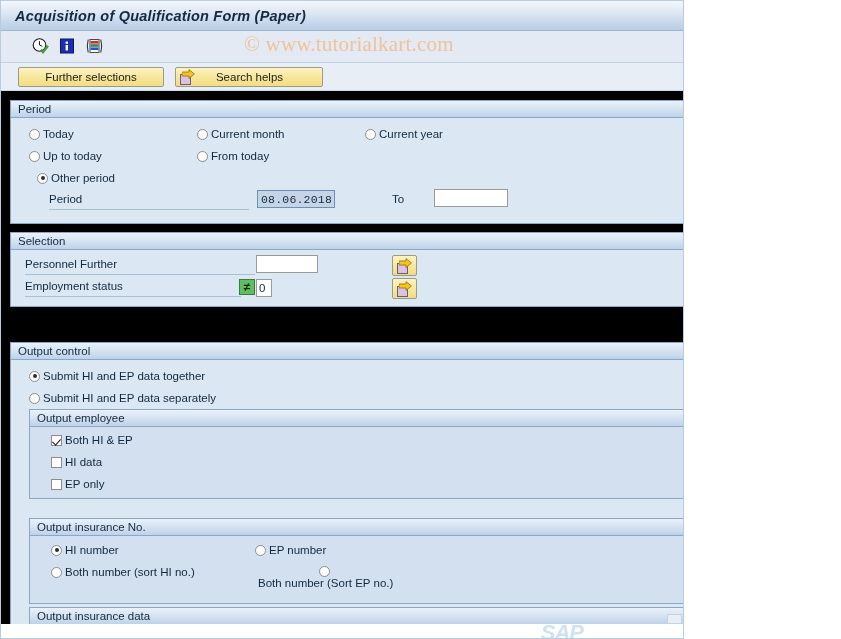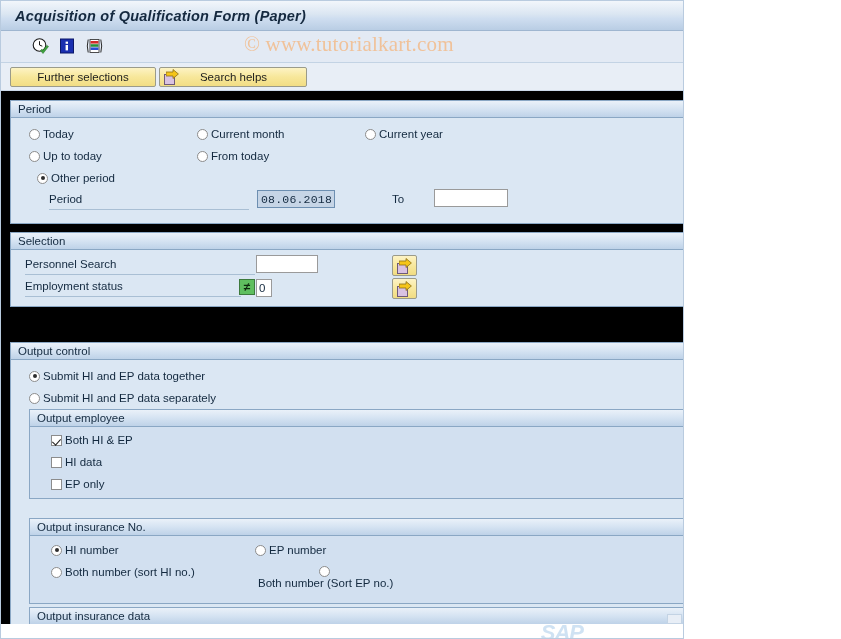--- a/index.html
+++ b/index.html
@@ -93,20 +93,21 @@
     font-family: "Liberation Sans", sans-serif;
     font-size: 11.5px;
     color: #1c1c1c;
     display: flex;
     align-items: center;
     justify-content: center;
     cursor: pointer;
     box-sizing: border-box;
     padding: 0 8px;
     margin-right: 3px;
+    margin-left: 8px;
   }
   #btn-further { width: 146px; }
   #btn-searchhelp { width: 148px; justify-content: flex-start; padding-left: 4px;}
   #btn-searchhelp .lbl { flex: 1; text-align: center; padding-right: 10px;}
 
   
   .arrowcard {
     width: 15px; height: 15px; position: relative; display:inline-block;
     flex: 0 0 auto;
   }
@@ -361,21 +362,21 @@
 
     <input class="txtinput dateval" style="left: 246px; top: 89px; width: 78px;" value="08.06.2018">
 
     <div class="fieldlabel" style="left:381px; top:92px;">To</div>
     <input class="txtinput" style="left: 423px; top: 88px; width: 74px;" value="">
   </div>
 
   <div class="panel" style="left:9px; top:231px; width:828px; height:75px;">
     <div class="phead">Selection</div>
 
-    <div class="fieldlabel" style="left:14px; top:25px;">Personnel Search</div>
+    <div class="fieldlabel" style="left:14px; top:25px;">Personnel Further</div>
     <div class="underline" style="left:14px; top:41px; width:230px;"></div>
     <input class="txtinput" style="left: 245px; top: 22px; width: 62px;" value="">
     <div class="selbtn" style="left:381px; top:22px;">
       <span class="arrowcard">
         <span class="card"></span>
         <svg class="arw" viewBox="0 0 13 10">
           <path d="M0 3 L7 3 L7 0.5 L12.4 5 L7 9.5 L7 7 L0 7 Z" fill="#f5c518" stroke="#8a6d1a" stroke-width="0.8"></path>
         </svg>
       </span>
     </div>

